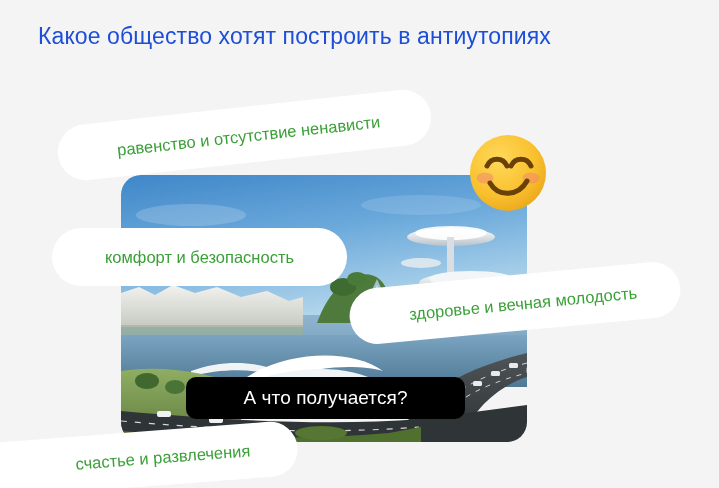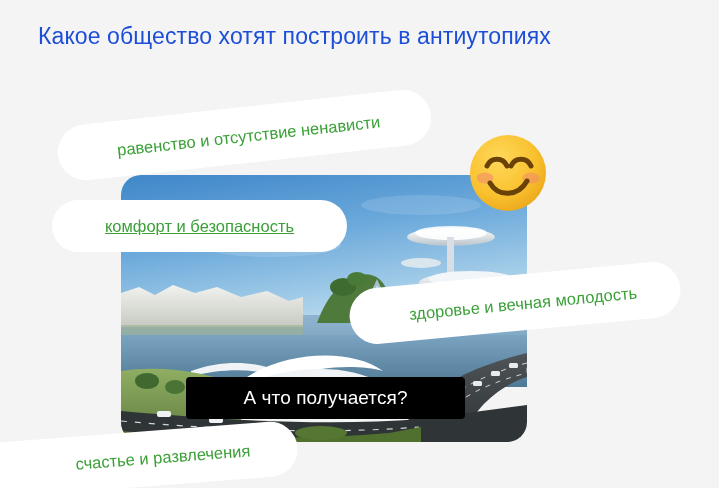--- a/index.html
+++ b/index.html
@@ -81,25 +81,24 @@
     width: 375px;
     height: 56px;
     transform: rotate(-6.2deg);
     padding-left: 18px;
     padding-right: 22px;
   }
   .bubble-equality .bubble-text { transform: translate(6px, 1px); }
 
   .bubble-comfort {
     left: 52px;
-    top: 200px;
+    top: 228px;
     width: 295px;
-    height: 52px;
+    height: 58px;
     padding: 0 26px;
-    text-decoration: underline;
   }
 
   .bubble-health {
     left: 349px;
     top: 275px;
     width: 332px;
     height: 56px;
     transform: rotate(-5.4deg);
     padding: 0 22px;
   }
@@ -116,21 +115,21 @@
   .bubble-happiness .bubble-text { transform: translate(26px, 0px); }
 
   
   .caption-box {
     position: absolute;
     left: 186px;
     top: 377px;
     width: 279px;
     height: 42px;
     background: #000000;
-    border-radius: 4px;
+    border-radius: 10px;
     display: flex;
     align-items: center;
     justify-content: center;
     z-index: 25;
   }
   .caption-text {
     color: #ffffff;
     font-size: 19px;
     white-space: nowrap;
     letter-spacing: 0.1px;

